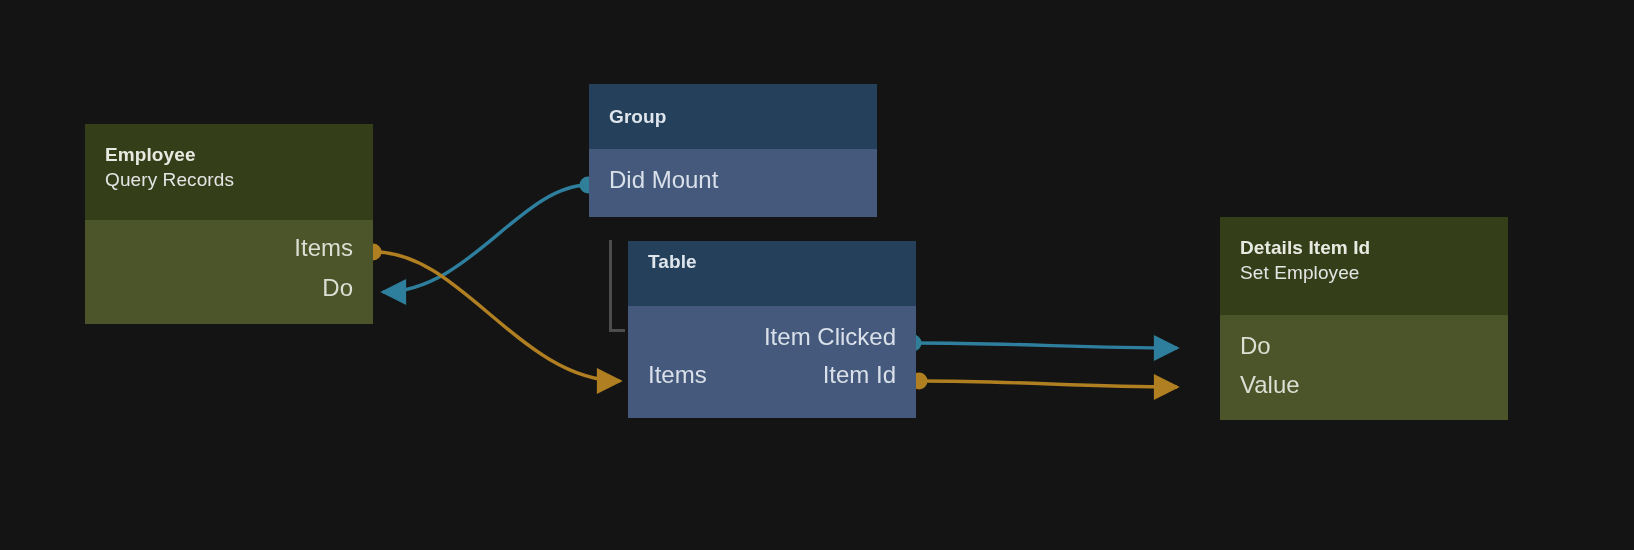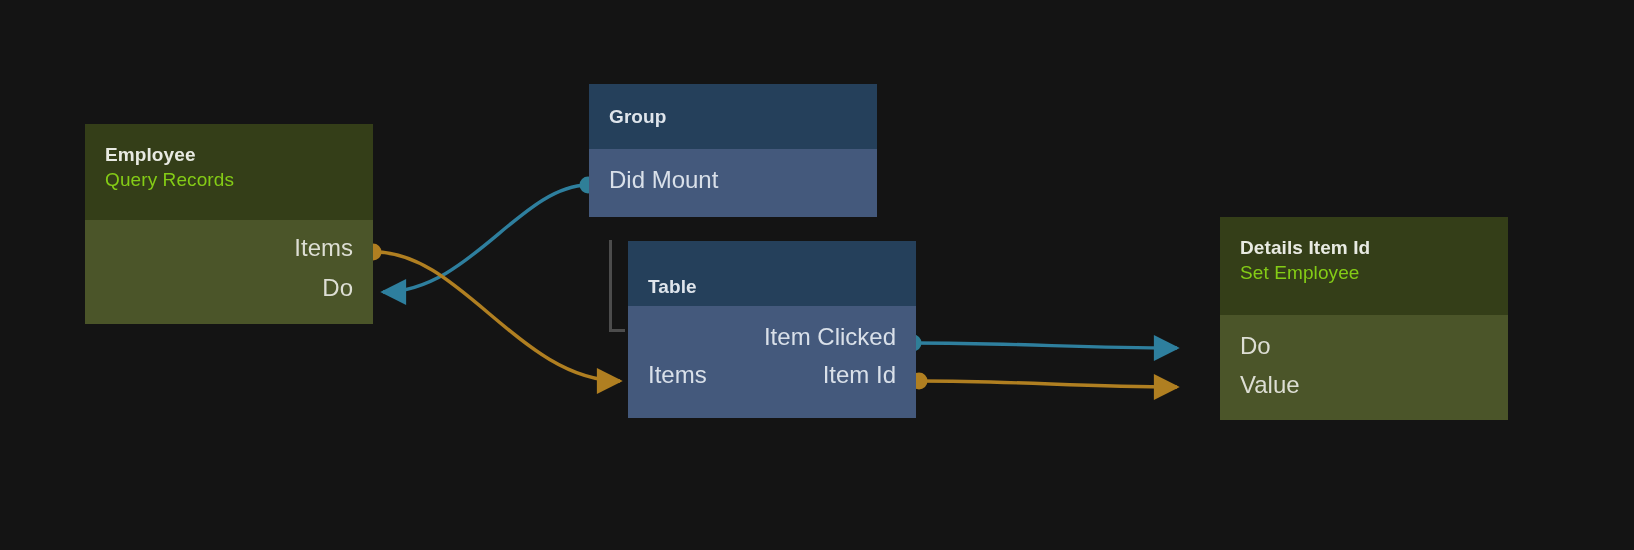--- a/index.html
+++ b/index.html
@@ -36,21 +36,21 @@
   .node-title {
     font-size: 19px;
     font-weight: bold;
     color: #e8eae2;
     line-height: 25px;
     letter-spacing: 0.1px;
   }
   .node-subtitle {
     font-size: 19px;
     font-weight: normal;
-    color: #84cc16;
+    color: #e5e5e5;
     line-height: 26px;
     letter-spacing: 0.1px;
   }
   .node-body {
     position: relative;
     box-sizing: border-box;
   }
   
   .node-green .node-header { background: #343e18; }
   .node-green .node-body   { background: #4b5529; }
@@ -132,21 +132,21 @@
       <div class="node-title">Group</div>
     </div>
     <div class="node-body" style="height:68px;">
       <div class="port-row in" style="top:20px;">
         <span class="port-label">Did Mount</span>
       </div>
     </div>
   </div>
 
   <div class="node node-blue" style="left:628px; top:241px; width:288px; height:177px;">
-    <div class="node-header" style="height:65px; padding-top:33px;">
+    <div class="node-header" style="height:65px; padding-top:8px;">
       <div class="node-title">Table</div>
     </div>
     <div class="node-body" style="height:112px;">
       <div class="port-row out" style="top:20px;">
         <span class="port-label">Item Clicked</span>
       </div>
       <div class="port-row out" style="top:58px;">
         <span class="port-label">Item Id</span>
       </div>
       <div class="port-row in" style="top:58px;">

